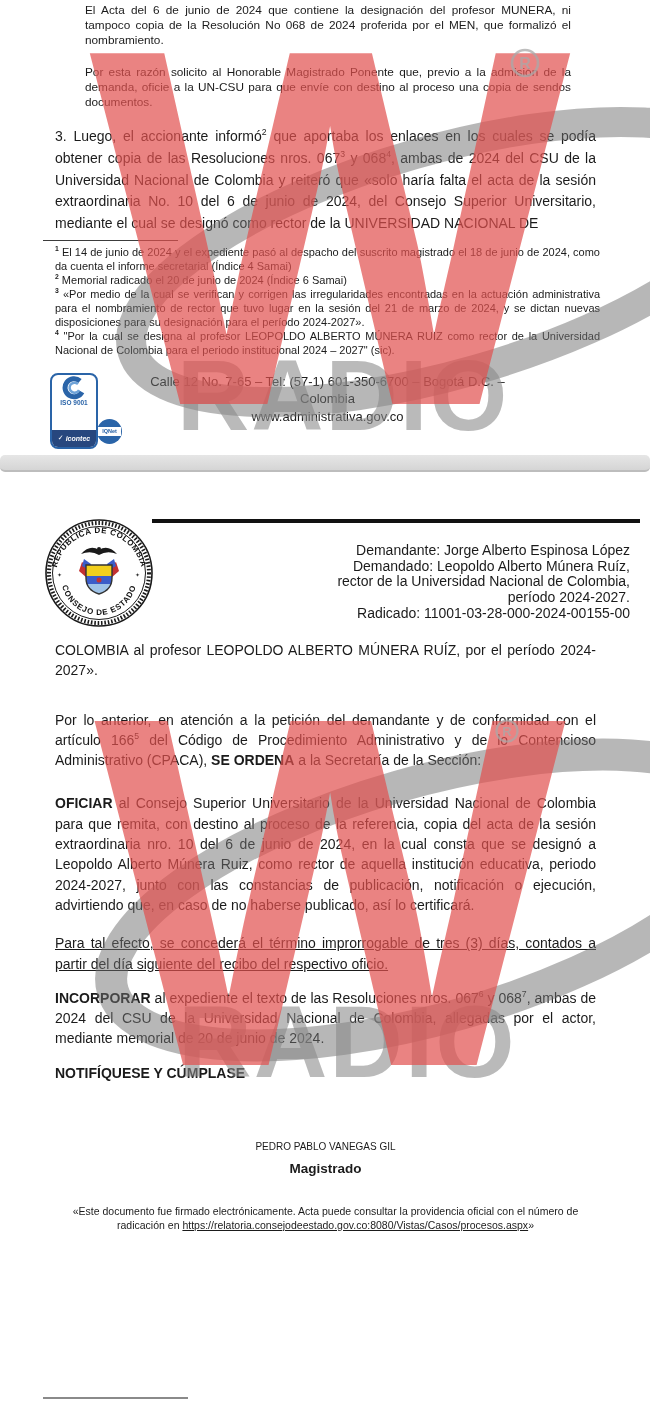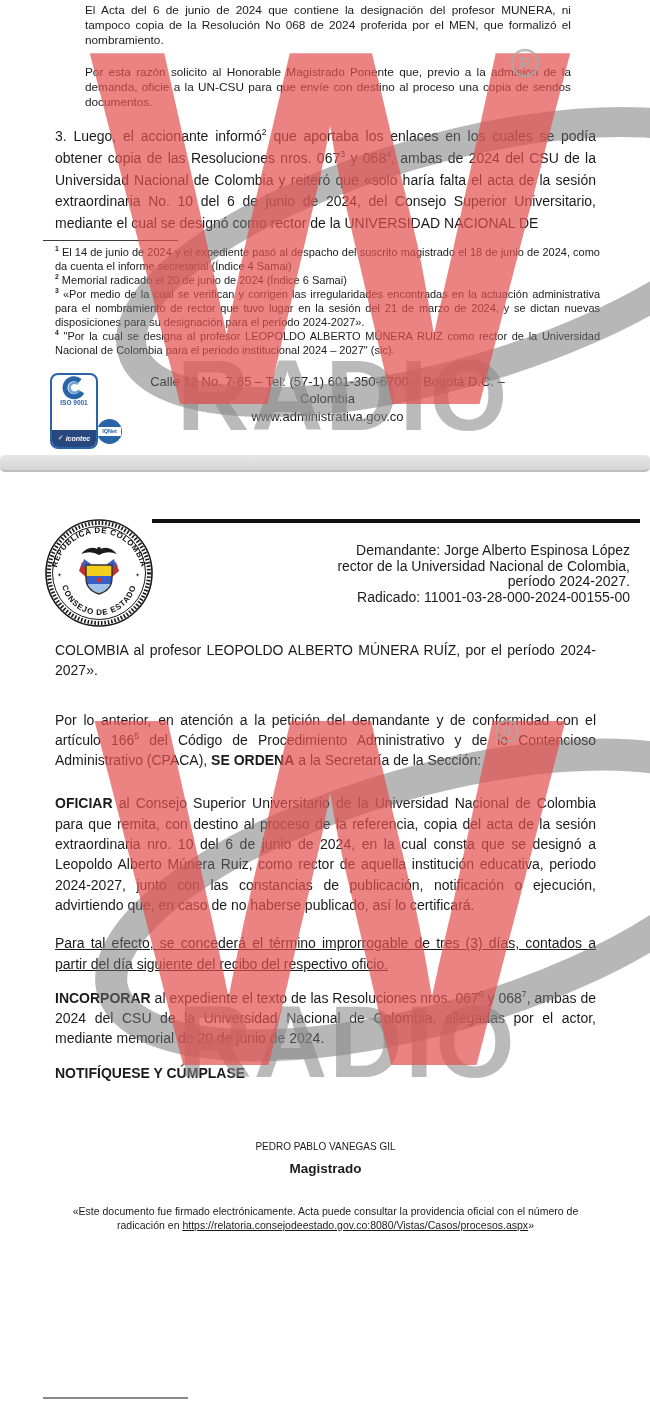--- a/index.html
+++ b/index.html
@@ -153,20 +153,21 @@
           <circle cx="55" cy="62" r="2.5" fill="#c43131"></circle>
         </g>
         <path d="M 42,47 h 26 v 13 q 0,12 -13,16 q -13,-4 -13,-16 z" fill="none" stroke="#333" stroke-width="1.4"></path>
       </g>
     </svg>
 
     <div class="hdr-rule"></div>
 
     <div class="case-info">
       <div>Demandante: Jorge Alberto Espinosa López</div>
+      <div>Demandado: Leopoldo Alberto Múnera Ruíz,</div>
       <div>rector de la Universidad Nacional de Colombia,</div>
       <div>período 2024-2027.</div>
       <div>Radicado: 11001-03-28-000-2024-00155-00</div>
     </div>
 
     <div class="body2">
       <p class="p-a">COLOMBIA al profesor LEOPOLDO ALBERTO MÚNERA RUÍZ, por el período 2024-2027».</p>
       <p class="p-b"><span>Por lo anterior, en atención a la petición del demandante y de conformidad con el artículo 166</span><sup>5</sup><span> del Código de Procedimiento Administrativo y de lo Contencioso Administrativo (CPACA), </span><span class="b">SE ORDENA</span><span> a la Secretaría de la Sección:</span></p>
       <p class="p-c"><span class="b">OFICIAR</span><span> al Consejo Superior Universitario de la Universidad Nacional de Colombia para que remita, con destino al proceso de la referencia, copia del acta de la sesión extraordinaria nro. 10 del 6 de junio de 2024, en la cual consta que se designó a Leopoldo Alberto Múnera Ruiz, como rector de aquella institución educativa, periodo 2024-2027, junto con las constancias de publicación, notificación o ejecución, advirtiendo que, en caso de no haberse publicado, así lo certificará.</span></p>
       <p class="p-d">Para tal efecto, se concederá el término improrrogable de tres (3) días, contados a partir del día siguiente del recibo del respectivo oficio.</p>

